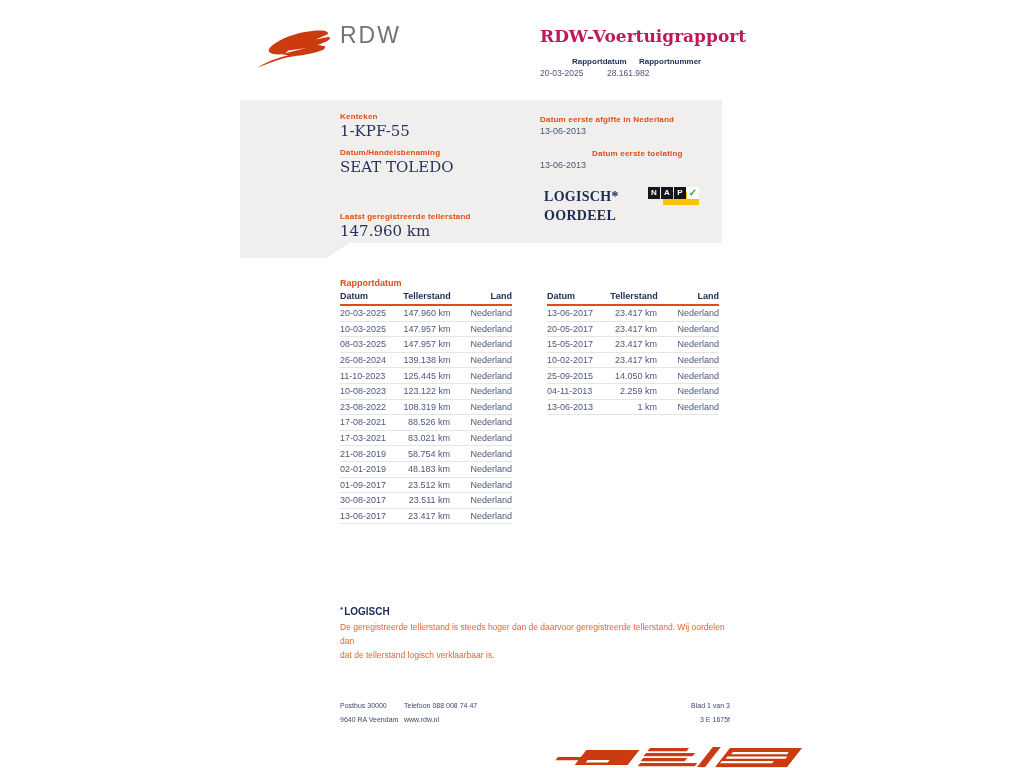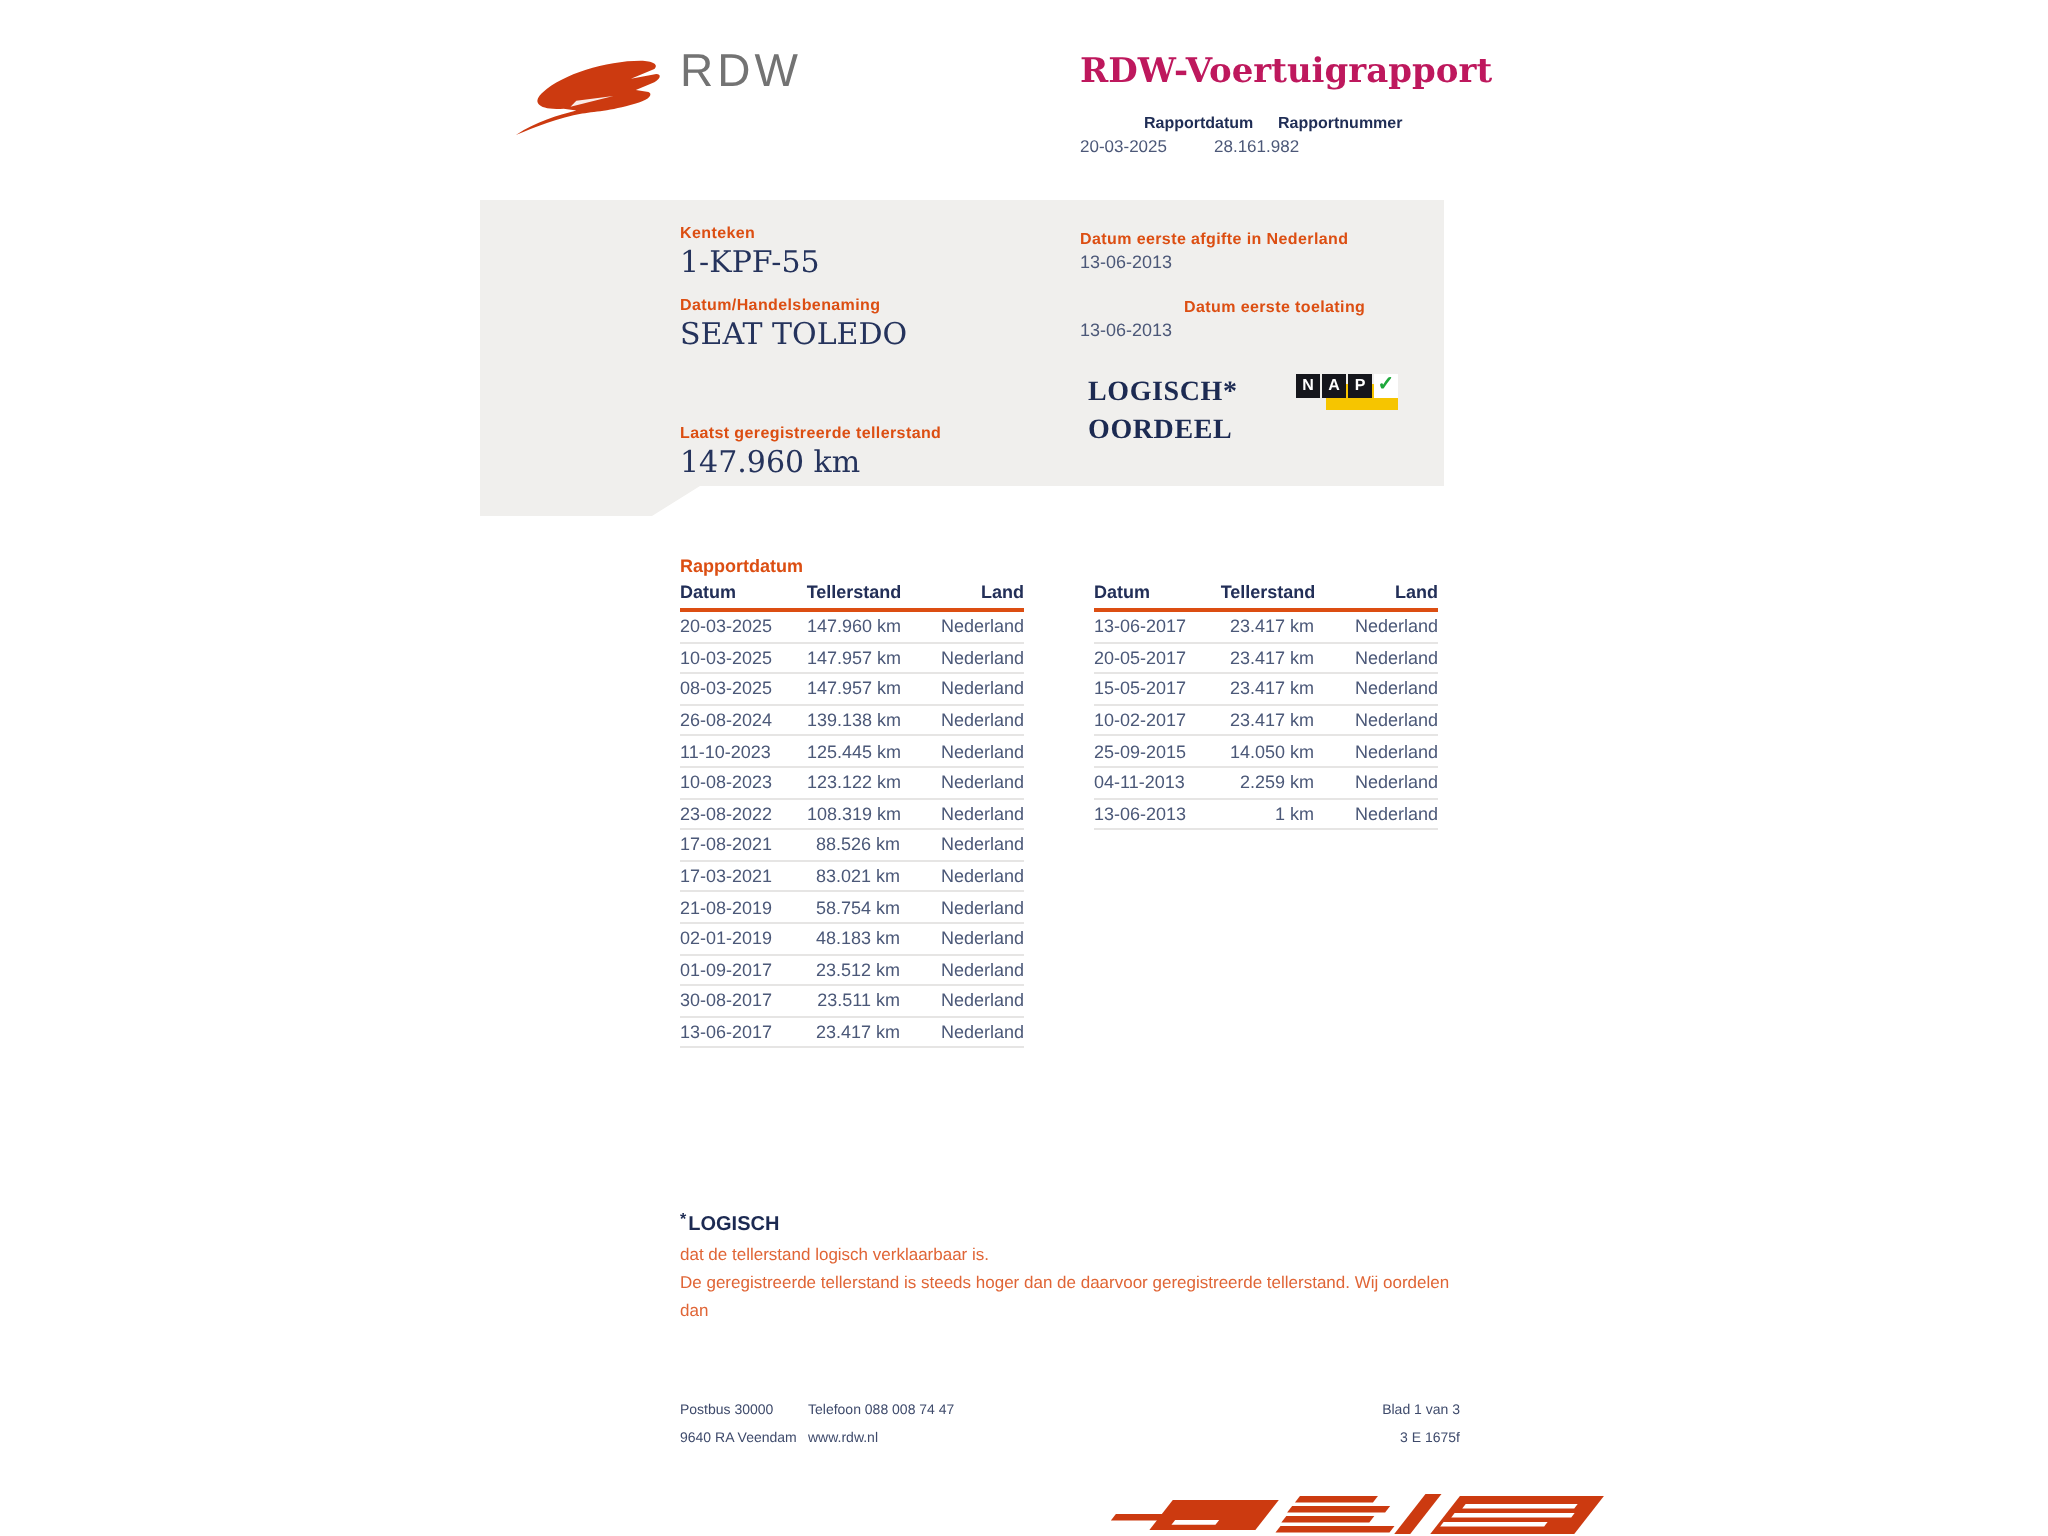--- a/index.html
+++ b/index.html
@@ -223,22 +223,22 @@
         <span class="tc c1">1 km</span>
         <span class="tc c2">Nederland</span>
       </div>
     </div>
 </div>
 
 <div class="abs exp-head" style="left:340px;top:605px;">
   <span class="exp-star">*</span><span>LOGISCH</span>
 </div>
 <div class="abs exp-body" style="left:340px;top:620px;width:400px;">
+  <div>De geregistreerde tellerstand is steeds hoger dan de daarvoor geregistreerde tellerstand. Wij oordelen dan</div>
   <div>dat de tellerstand logisch verklaarbaar is.</div>
-  <div>De geregistreerde tellerstand is steeds hoger dan de daarvoor geregistreerde tellerstand. Wij oordelen dan</div>
 </div>
 
 <div class="abs foot" style="left:340px;top:699px;">
   <div>Postbus 30000</div>
   <div>9640 RA Veendam</div>
 </div>
 <div class="abs foot" style="left:404px;top:699px;">
   <div>Telefoon 088 008 74 47</div>
   <div>www.rdw.nl</div>
 </div>

